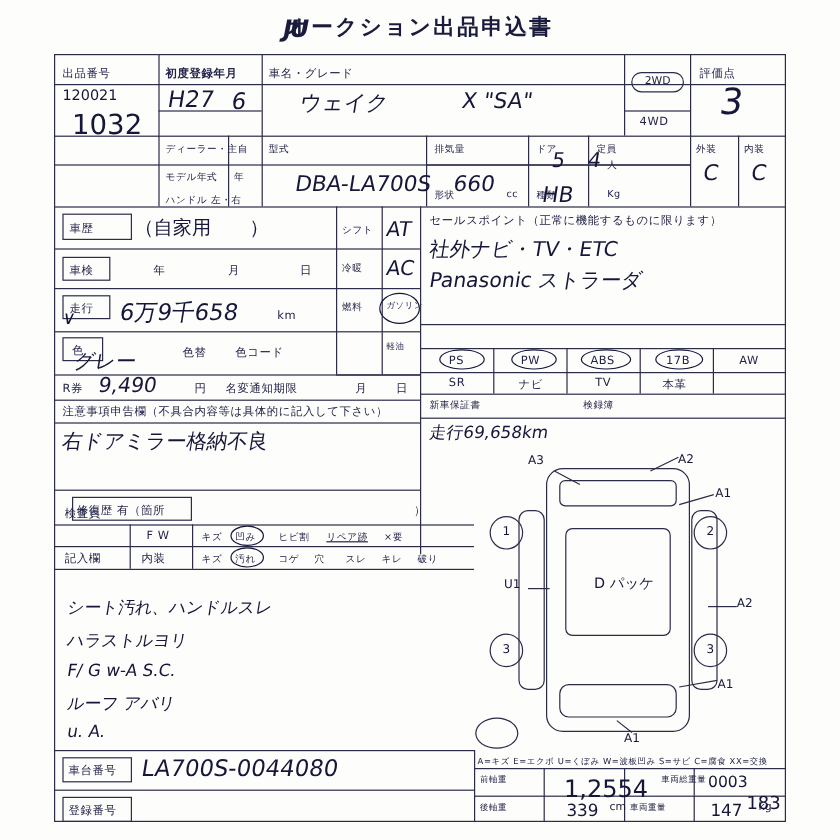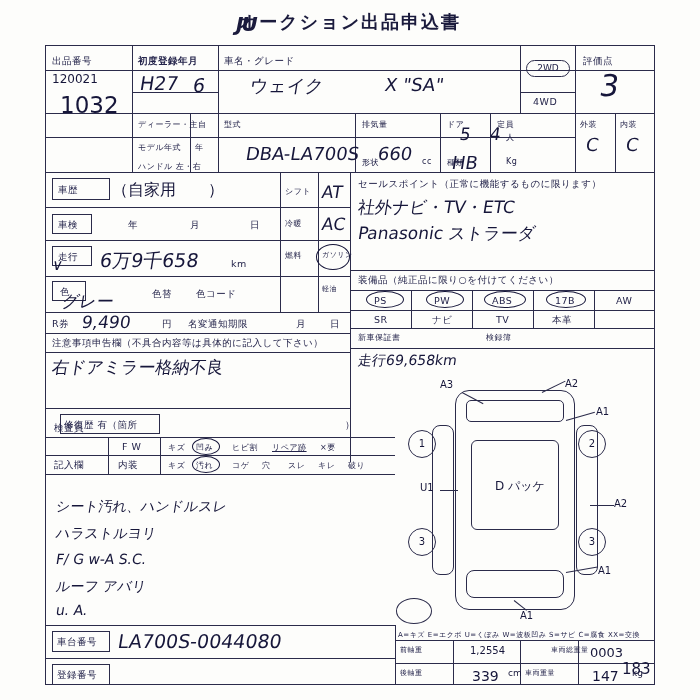--- a/index.html
+++ b/index.html
@@ -219,21 +219,20 @@
   <div class="box" style="left:52px;top:664px;width:58px;height:21px;"></div>
   <div class="lbl" style="left:57px;top:669px;">登録番号</div>
   <div class="hw mid slant" style="left:118px;top:630px;font-size:19px;">LA700S-0044080</div>
   <div class="vline" style="left:395px;top:625px;height:60px;"></div>
 
   <div class="lbl" style="left:358px;top:178px;">セールスポイント（正常に機能するものに限ります）</div>
   <div class="hw mid slant" style="left:358px;top:196px;font-size:17px;">社外ナビ・TV・ETC</div>
   <div class="hw mid slant" style="left:358px;top:222px;font-size:17px;">Panasonic ストラーダ</div>
 
   <div class="hline" style="left:350px;top:270px;width:305px;"></div>
-  <div class="lbl" style="left:358px;top:274px;">装備品（純正品に限り○を付けてください）</div>
 
   <div class="hline t" style="left:350px;top:290px;width:305px;"></div>
   <div class="hline t" style="left:350px;top:310px;width:305px;"></div>
   <div class="hline" style="left:350px;top:328px;width:305px;"></div>
   <div class="vline t" style="left:411px;top:290px;height:38px;"></div>
   <div class="vline t" style="left:472px;top:290px;height:38px;"></div>
   <div class="vline t" style="left:533px;top:290px;height:38px;"></div>
   <div class="vline t" style="left:594px;top:290px;height:38px;"></div>
 
   <div class="lbl" style="left:374px;top:295px;">PS</div>
@@ -293,21 +292,21 @@
   <div class="vline t" style="left:453px;top:640px;height:45px;"></div>
   <div class="vline t" style="left:520px;top:640px;height:45px;"></div>
   <div class="vline t" style="left:578px;top:640px;height:45px;"></div>
 
   <div class="lbl xs" style="left:398px;top:630px;">A=キズ  E=エクボ  U=くぼみ  W=波板凹み  S=サビ  C=腐食  XX=交換</div>
   <div class="lbl xs" style="left:400px;top:645px;">前軸重</div>
   <div class="lbl xs" style="left:400px;top:668px;">後軸重</div>
   <div class="lbl xs" style="left:525px;top:645px;margin-left:26px;">車両総重量</div>
   <div class="lbl xs" style="left:525px;top:668px;">車両重量</div>
 
-  <div class="hw sml" style="left:470px;top:645px;font-size:10px;">1,2554</div>
+  <div class="hw sml" style="left:470px;top:645px;font-size:20px;">1,2554</div>
   <div class="hw sml" style="left:472px;top:668px;font-size:14px;">339</div>
   <div class="hw sml" style="left:508px;top:668px;font-size:9px;">cm</div>
   <div class="hw sml" style="left:590px;top:645px;font-size:13px;">0003</div>
   <div class="hw sml" style="left:592px;top:668px;font-size:14px;">147</div>
   <div class="hw sml" style="left:632px;top:668px;font-size:9px;">kg</div>
   <div class="hw sml" style="left:622px;top:660px;font-size:15px;">183</div>
 
 </div>
 
 </body></html>

